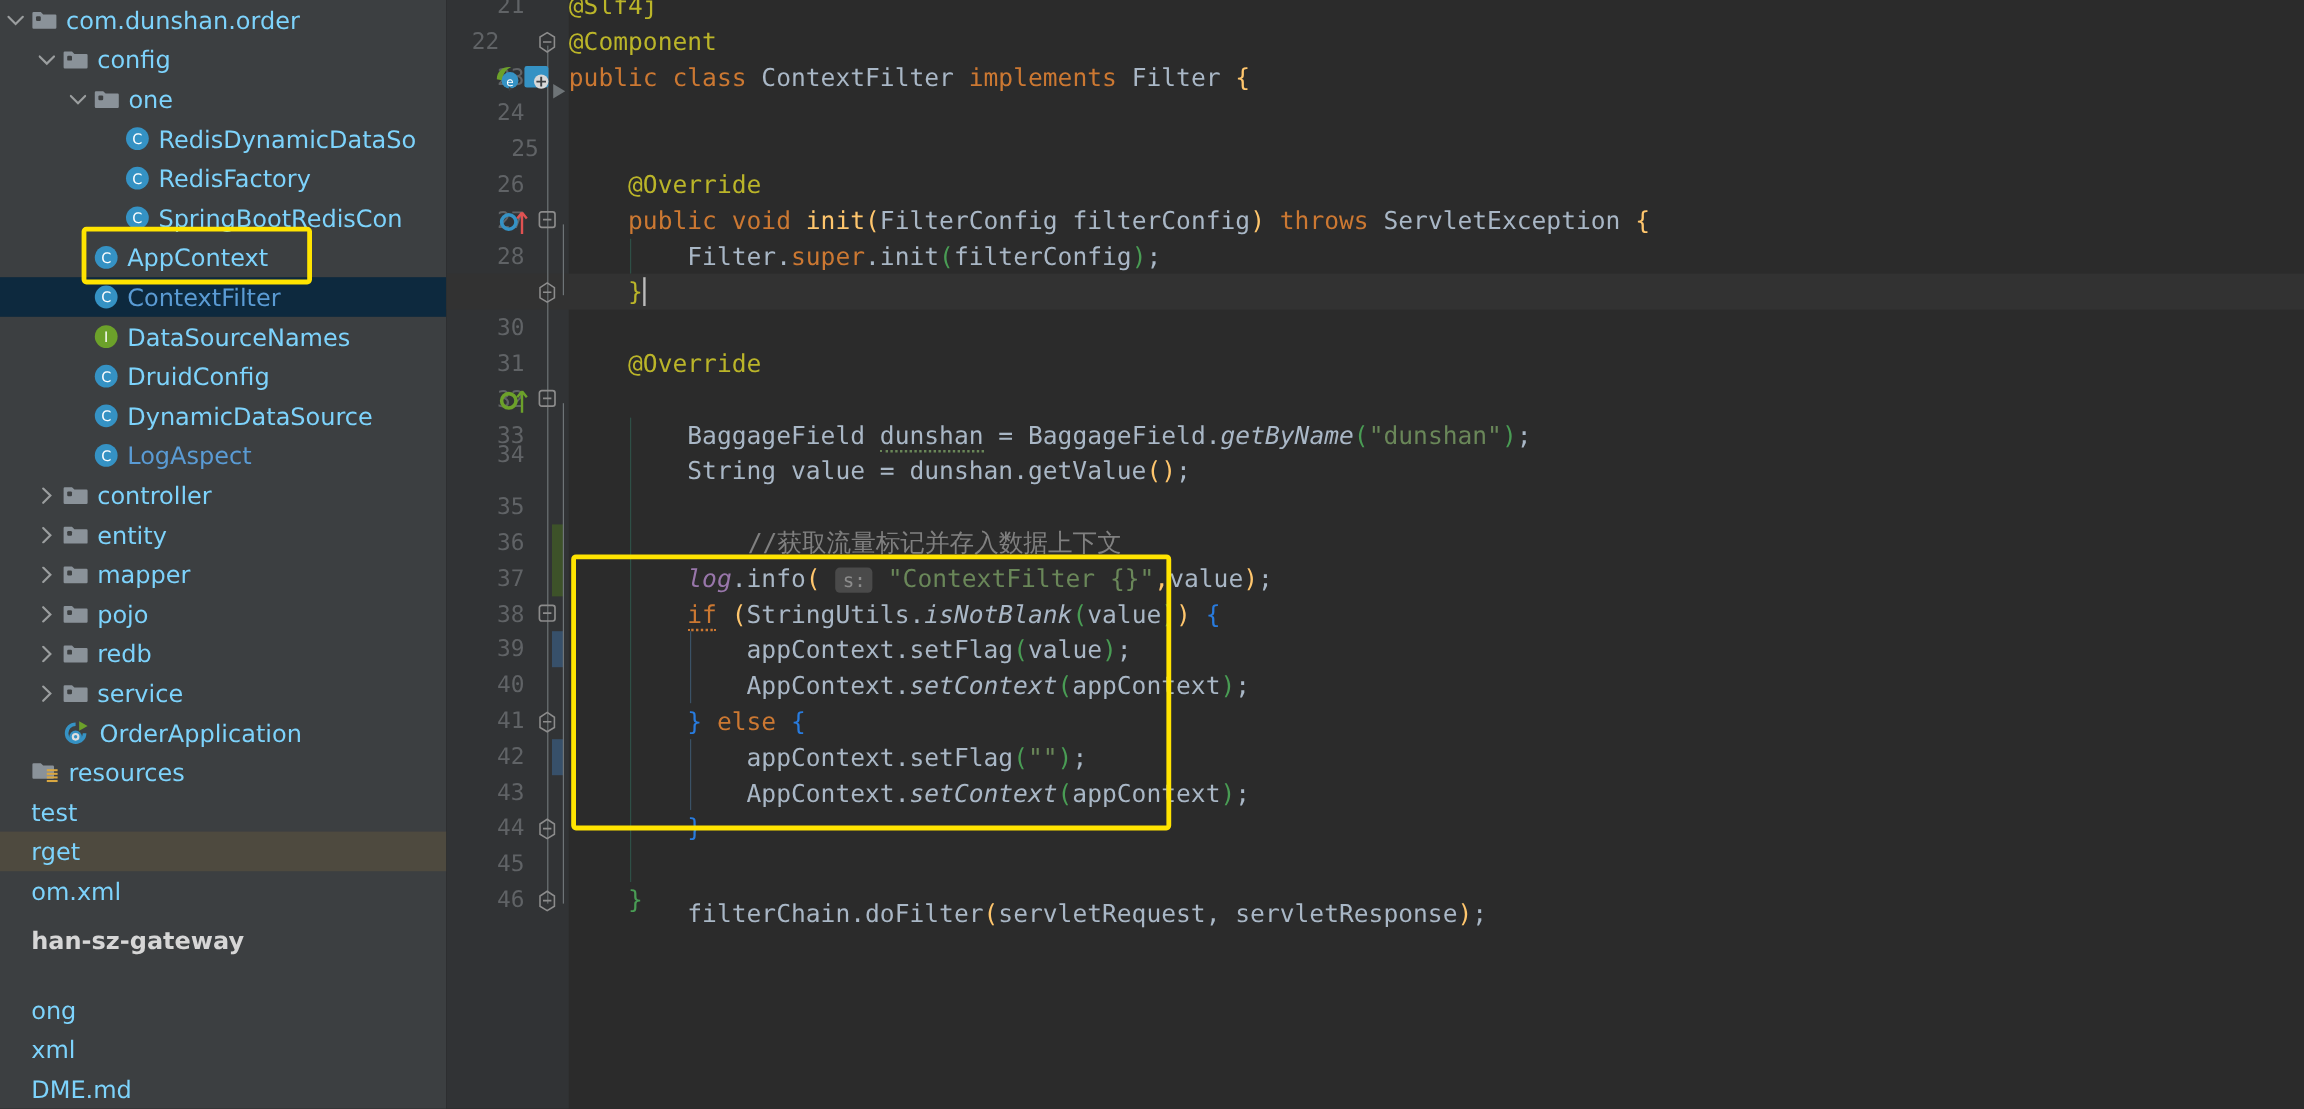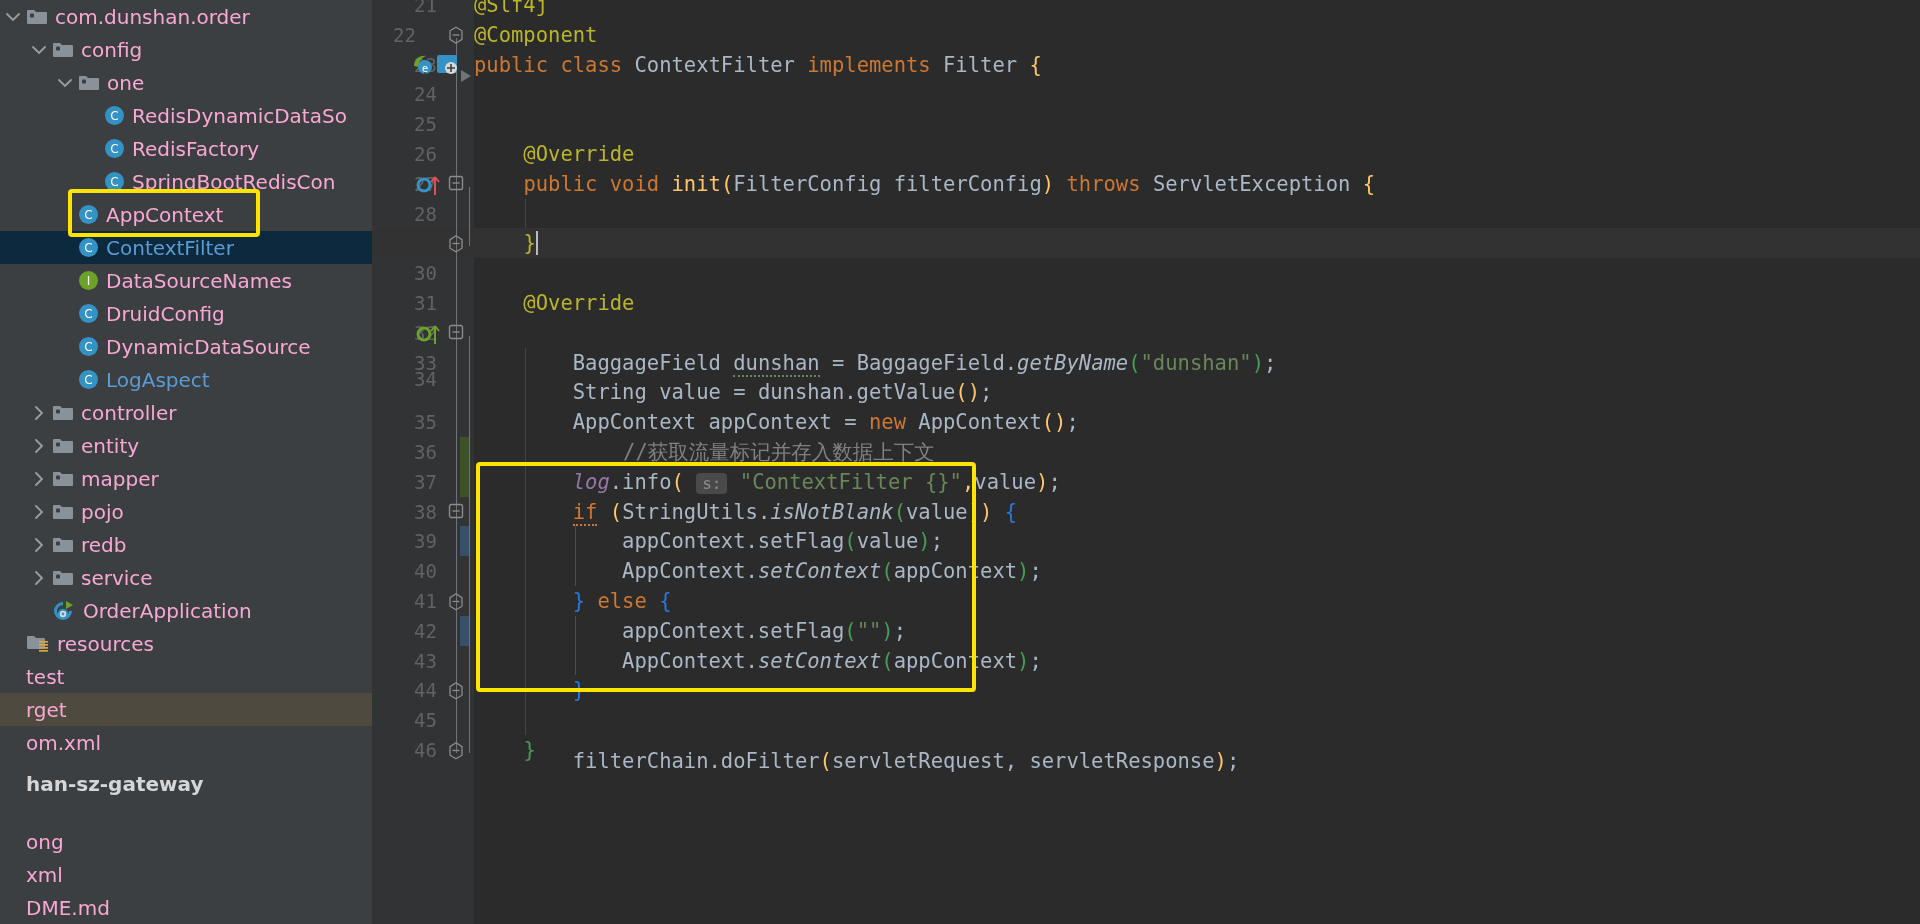--- a/index.html
+++ b/index.html
@@ -21,21 +21,21 @@
   }
   .tree-row.sel        { background:#0d293e; }
   .tree-row.sel .lbl   { color:#5a9bd4; }
   .tree-row.target     { background:#4e4a3f; }
   .tree-row .arrow {
     width:26px; flex:0 0 26px; display:flex; align-items:center; justify-content:center;
     color:#9b9e9f; font-size:15px;
   }
   .tree-row .arrow svg { display:block; }
   .ico { flex:0 0 auto; display:flex; align-items:center; margin-right:7px; }
-  .lbl { color:#f9a8d4; }
+  .lbl { color:#7dd3fc; }
   .lbl.blue { color:#5a9bd4; }
   .lbl.bold { color:#d6d6d6; font-weight:bold;margin-top:16px; }
 
   
   #editor {
     flex:1 1 auto; height:924px; background:#2b2b2b; position:relative; overflow:hidden;
     font-family:"DejaVu Sans Mono", monospace;
   }
   .gutter {
     position:absolute; left:0; top:0; width:73px; height:924px;
@@ -471,21 +471,21 @@
           </svg></div>
         <div style="position: absolute; left: 84px; top: 37.8px; width: 1px; height: 715.2px; background: rgb(110, 116, 119); z-index: 10;"></div>
         <div style="position: absolute; left: 97px; top: 186.8px; width: 1px; height: 59.6px; background: rgb(110, 116, 119); z-index: 10;"></div>
         <div style="position: absolute; left: 97px; top: 335.8px; width: 1px; height: 417.2px; background: rgb(110, 116, 119); z-index: 10;"></div>
       </div>
     <div id="linenums">
         <div class="ln" style="top: -10px; left: 0px; width: 65px;">21</div>
         <div class="ln" style="top: 19.8px; left: 0px; width: 65px; text-align: center;">22</div>
         <div class="ln" style="top: 49.6px; left: 0px; width: 65px;">23</div>
         <div class="ln" style="top: 79.4px; left: 0px; width: 65px;">24</div>
-        <div class="ln" style="top: 109.2px; left: 0px; width: 65px;">25</div>
+        <div class="ln" style="top: 109.2px; left: 12px; width: 65px;">25</div>
         <div class="ln" style="top: 139px; left: 0px; width: 65px;">26</div>
         <div class="ln" style="top: 168.8px; left: 0px; width: 65px;">27</div>
         <div class="ln" style="top: 198.6px; left: 0px; width: 65px;">28</div>
         <div class="ln cur" style="top: 228.4px; left: 0px; width: 65px;">29</div>
         <div class="ln" style="top: 258.2px; left: 0px; width: 65px;">30</div>
         <div class="ln" style="top: 288px; left: 0px; width: 65px;">31</div>
         <div class="ln" style="top: 317.8px; left: 0px; width: 65px;">32</div>
         <div class="ln" style="top: 347.6px; left: 0px; width: 65px;">33</div>
         <div class="ln" style="top: 364px; left: 0px; width: 65px;">34</div>
         <div class="ln" style="top: 407.2px; left: 0px; width: 65px;">35</div>
@@ -508,26 +508,26 @@
       </div>
     <div class="codearea" id="codearea">
         <div class="curline-bg" style="top: 228.4px; left: -102px; width: 1650px;"></div>
         <div class="cl" style="top: -10px; left: 0px;"><span class="anno">@Slf4j</span></div>
         <div class="cl" style="top: 19.8px; left: 0px;"><span class="anno">@Component</span></div>
         <div class="cl" style="top: 49.6px; left: 0px;"><span class="kw">public </span><span class="kw">class </span><span class="pln">ContextFilter </span><span class="kw">implements </span><span class="pln">Filter </span><span class="par">{</span></div>
         <div class="cl" style="top: 79.4px; left: 0px;"></div>
         <div class="cl" style="top: 109.2px; left: 0px;"></div>
         <div class="cl" style="top: 139px; left: 0px;"><span class="anno">    @Override</span></div>
         <div class="cl" style="top: 168.8px; left: 0px;">    <span class="kw">public </span><span class="kw">void </span><span class="mth">init</span><span class="par">(</span><span class="pln">FilterConfig filterConfig</span><span class="par">) </span><span class="kw">throws </span><span class="pln">ServletException </span><span class="par">{</span></div>
+        <div class="cl" style="top: 198.6px; left: 0px;">        <span class="pln">Filter.</span><span class="kw">super</span><span class="pln">.init</span><span class="grn">(</span><span class="pln">filterConfig</span><span class="grn">)</span><span class="pln">;</span></div>
         <div class="cl" style="top: 228.4px; left: 0px;">    <span class="anno">}</span><span style="display:inline-block;width:2px;height:24px;background:#bbbbbb;vertical-align:-5px"></span></div>
         <div class="cl" style="top: 258.2px; left: 0px;"></div>
         <div class="cl" style="top: 288px; left: 0px;"><span class="anno">    @Override</span></div>
         <div class="cl" style="top: 347.6px; left: 0px;">        <span class="pln">BaggageField </span><span class="pln wavy-g">dunshan</span><span class="pln"> = BaggageField.</span><span class="stat">getByName</span><span class="grn">(</span><span class="str">"dunshan"</span><span class="grn">)</span><span class="pln">;</span></div>
         <div class="cl" style="top: 377.4px; left: 0px;">        <span class="pln">String value = dunshan.getValue</span><span class="par">()</span><span class="pln">;</span></div>
-        <div class="cl" style="top: 407.2px; left: 0px;">        <span class="pln">AppContext appContext = </span><span class="kw">new </span><span class="pln">AppContext</span><span class="par">()</span><span class="pln">;</span></div>
         <div class="cl" style="top: 437px; left: 0px;">         <span class="cmt">//获取流量标记并存入数据上下文</span></div>
         <div class="cl" style="top: 466.8px; left: 0px;">        <span class="fld">log</span><span class="pln">.info</span><span class="par">( </span><span class="hintbadge">s:</span> <span class="str">"ContextFilter {}"</span><span class="par">,</span><span class="pln">value</span><span class="par">)</span><span class="pln">;</span></div>
         <div class="cl" style="top: 496.6px; left: 0px;">        <span class="kw wavy-o">if</span><span class="pln"> </span><span class="par">(</span><span class="pln">StringUtils.</span><span class="stat">isNotBlank</span><span class="grn">(</span><span class="pln">value</span><span class="grn">)</span><span class="par">) </span><span class="blu">{</span></div>
         <div class="cl" style="top: 526.4px; left: 0px;">            <span class="pln">appContext.setFlag</span><span class="grn">(</span><span class="pln">value</span><span class="grn">)</span><span class="pln">;</span></div>
         <div class="cl" style="top: 556.2px; left: 0px;">            <span class="pln">AppContext.</span><span class="stat">setContext</span><span class="grn">(</span><span class="pln">appContext</span><span class="grn">)</span><span class="pln">;</span></div>
         <div class="cl" style="top: 586px; left: 0px;">        <span class="blu">} </span><span class="kw">else </span><span class="blu">{</span></div>
         <div class="cl" style="top: 615.8px; left: 0px;">            <span class="pln">appContext.setFlag</span><span class="grn">(</span><span class="str">""</span><span class="grn">)</span><span class="pln">;</span></div>
         <div class="cl" style="top: 645.6px; left: 0px;">            <span class="pln">AppContext.</span><span class="stat">setContext</span><span class="grn">(</span><span class="pln">appContext</span><span class="grn">)</span><span class="pln">;</span></div>
         <div class="cl" style="top: 675.4px; left: 0px;">        <span class="blu">}</span></div>
         <div class="cl" style="top: 746px; left: 0px;">        <span class="pln">filterChain.doFilter</span><span class="par">(</span><span class="pln">servletRequest, servletResponse</span><span class="par">)</span><span class="pln">;</span></div>

